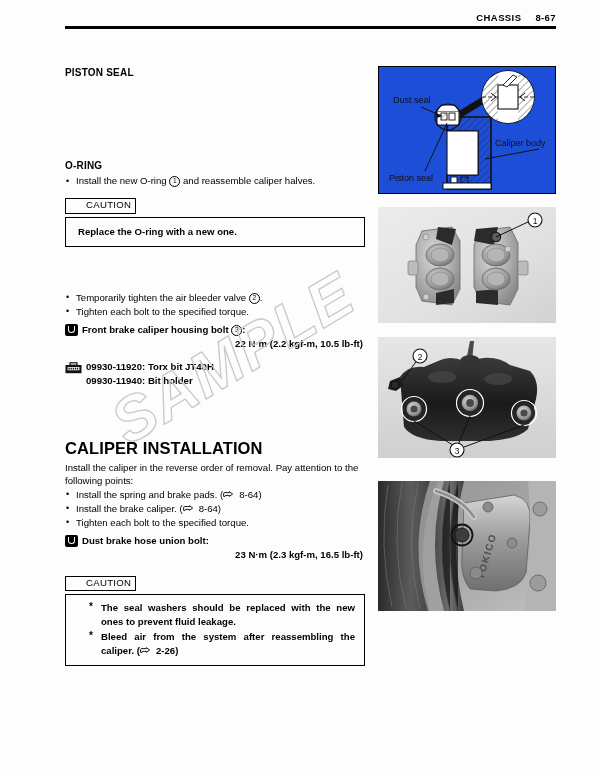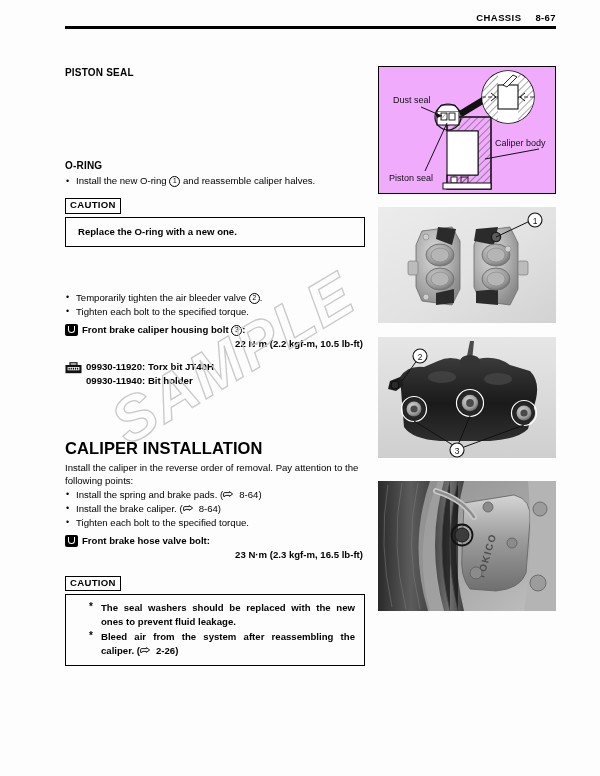--- a/index.html
+++ b/index.html
@@ -65,22 +65,22 @@
   .handref{
     display:inline-block;width:15px;height:8px;
     position:relative;vertical-align:-1px;margin:0 1px 0 0;
   }
   .handref svg{display:block;}
 
   
   .caution-label{
     display:inline-block;
     border:1.6px solid #000;
-    padding:0 4px 1px 4px;
-    font-size:9.6px;font-weight:bold;letter-spacing:.3px;
+    padding:0 4px 1px 20px;
+    font-size:9.6px;font-weight:normal;letter-spacing:.3px;
     line-height:12.5px;
   }
   .caution-box{
     border:1.4px solid #000;
     margin-top:3px;
     padding:6px 9px 6px 23px;
     font-size:9.6px;font-weight:bold;line-height:14px;
   }
   .caution-box.single{padding:7px 26px 7px 12px;}
   ul.cstars{margin:0;padding:0;list-style:none;}
@@ -108,21 +108,21 @@
     width:7px;height:7px;border:1.6px solid #fff;
     border-top:none;border-radius:0 0 5px 5px;
     box-sizing:border-box;
   }
   .icon-tool{
     flex:0 0 auto;width:17px;height:12px;margin-top:2px;position:relative;
   }
   .icon-tool svg{display:block;}
 
   
-  .fig{width:178px;position:relative;background:#f0abfc;}
+  .fig{width:178px;position:relative;background:#1d4ed8;}
   .fig.bordered{border:1.2px solid #000;box-sizing:border-box;}
   .fig svg{display:block;width:100%;height:100%;}
 
   
   .watermark{
     position:absolute;left:118px;top:318px;
     width:320px;height:150px;
     pointer-events:none;
   }
   .watermark svg{display:block;overflow:visible;}
@@ -205,21 +205,21 @@
             </svg></span><span>8-64</span><span>)</span></li>
       <li><span>Install the brake caliper. (</span><span class="handref"><svg viewBox="0 0 15 8" width="15" height="8" aria-hidden="true">
               <path d="M0.6 5.4 L0.6 2.6 Q0.6 1.6 1.8 1.6 L6.4 1.6 L6.4 0.6 L9.6 3.0 L6.4 5.4 L6.4 4.4 L3.0 4.4 Q2.0 4.4 2.0 5.4 Z" fill="none" stroke="#000" stroke-width="0.9" stroke-linejoin="round"></path>
             </svg></span><span>8-64</span><span>)</span></li>
       <li>Tighten each bolt to the specified torque.</li>
     </ul>
 
     <div style="height:4px;"></div>
     <div class="spec-row">
       <div class="icon-torque"></div>
-      <div class="spec-text">Front brake hose valve bolt:</div>
+      <div class="spec-text">Dust brake hose union bolt:</div>
     </div>
     <div class="spec-value" style="width:298px;">23 N·m (2.3 kgf-m, 16.5 lb-ft)</div>
 
     <div style="height:10px;"></div>
     <div class="caution-label">CAUTION</div>
     <div class="caution-box">
       <ul class="cstars">
         <li>The seal washers should be replaced with the new ones to prevent fluid leakage.</li>
         <li><span>Bleed air from the system after reassembling the caliper. (</span><span class="handref"><svg viewBox="0 0 15 8" width="15" height="8" aria-hidden="true">
                 <path d="M0.6 5.4 L0.6 2.6 Q0.6 1.6 1.8 1.6 L6.4 1.6 L6.4 0.6 L9.6 3.0 L6.4 5.4 L6.4 4.4 L3.0 4.4 Q2.0 4.4 2.0 5.4 Z" fill="none" stroke="#000" stroke-width="0.9" stroke-linejoin="round"></path>

